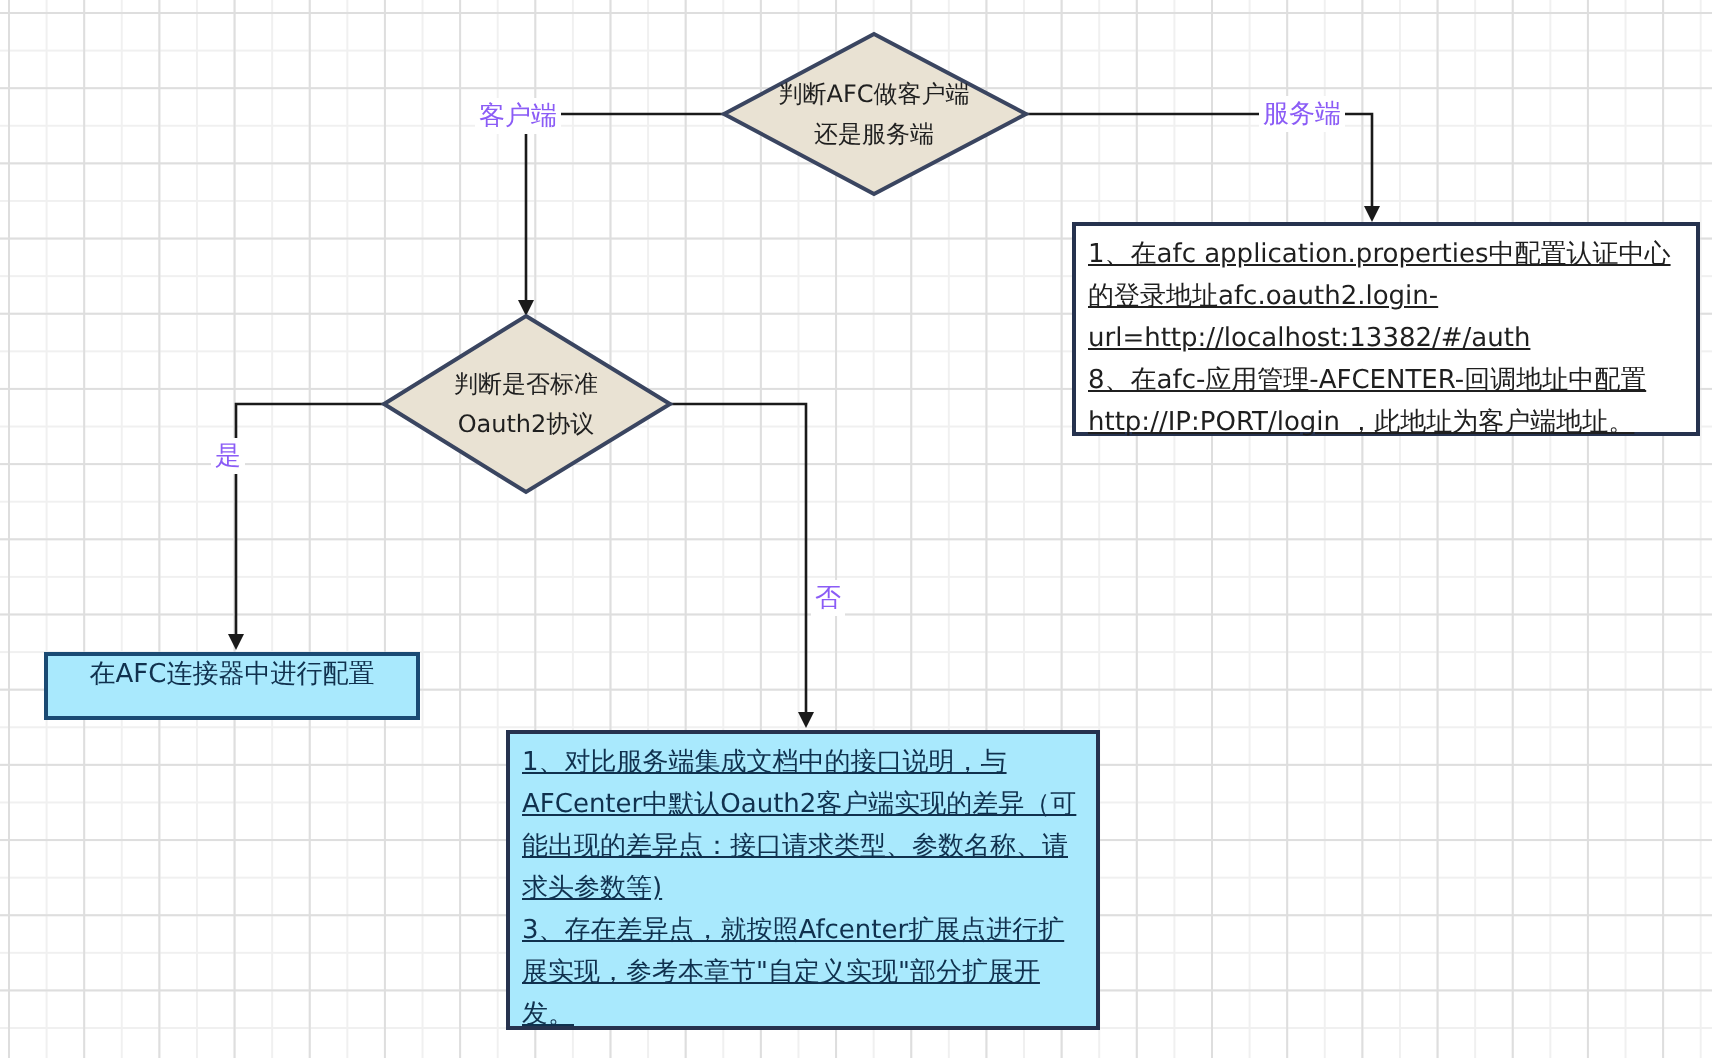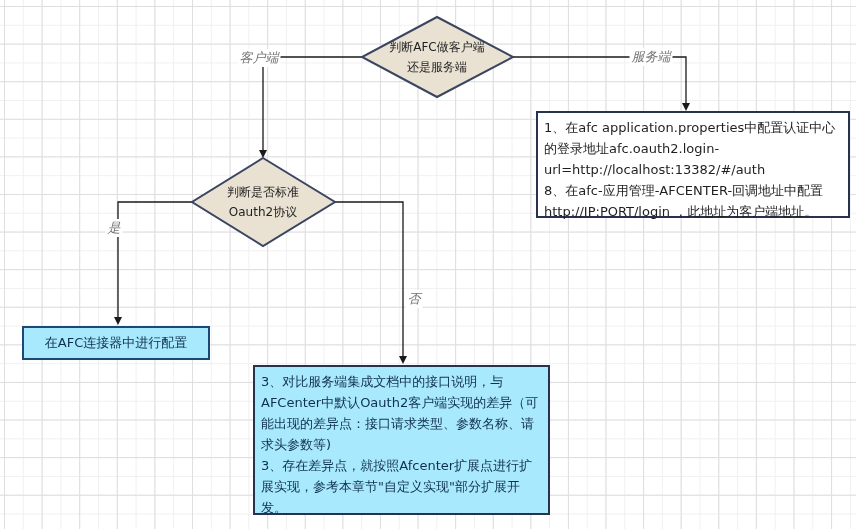--- a/index.html
+++ b/index.html
@@ -17,33 +17,33 @@
   }
   #canvas{position:absolute;inset:0;width:856px;height:529px;}
   svg.links{position:absolute;left:0;top:0;z-index:1;}
   .diamond-label{
     position:absolute;z-index:2;text-align:center;
     font-size:12px;line-height:20px;color:#1f1f1f;
   }
   .edge-label{
     position:absolute;z-index:3;transform:translate(-50%,-50%);
     background:#ffffff;padding:0 2px;white-space:nowrap;
-    font-size:13px;color:#737373;font-style:italic;
+    font-size:13px;color:#8b5cf6;
   }
   .process-box{
     position:absolute;z-index:2;box-sizing:border-box;
     background:#a9e9fd;border:2px solid #1a4a73;
-    display:flex;align-items:center;justify-content:center;
+    display:flex;justify-content:center;
     font-size:13px;color:#10314e;
   }
   .note-box{
     position:absolute;z-index:2;box-sizing:border-box;
     border:2px solid #26324e;
     font-size:13px;line-height:21px;color:#1f1f1f;
-    padding:4px 6px;overflow-wrap:break-word;word-wrap:break-word;
+    padding:4px 6px;overflow-wrap:break-word;word-wrap:break-word;text-decoration:underline;
   }
   .note-box.white{background:#ffffff;}
   .note-box.cyan{background:#a9e9fd;color:#10314e;}
   .para{margin:0;}
 </style>
 </head>
 <body>
 
 <div id="canvas">
 
@@ -80,17 +80,17 @@
   <div class="process-box" style="left:22px;top:326px;width:188px;height:34px;">
     <span>在AFC连接器中进行配置</span>
   </div>
 
   <div class="note-box white" style="left:536px;top:111px;width:314px;height:107px;">
     <p class="para">1、在afc application.properties中配置认证中心的登录地址afc.oauth2.login-url=http://localhost:13382/#/auth</p>
     <p class="para">8、在afc-应用管理-AFCENTER-回调地址中配置http://IP:PORT/login ，此地址为客户端地址。</p>
   </div>
 
   <div class="note-box cyan" style="left:253px;top:365px;width:297px;height:150px;">
-    <p class="para">3、对比服务端集成文档中的接口说明，与AFCenter中默认Oauth2客户端实现的差异（可能出现的差异点：接口请求类型、参数名称、请求头参数等)</p>
+    <p class="para">1、对比服务端集成文档中的接口说明，与AFCenter中默认Oauth2客户端实现的差异（可能出现的差异点：接口请求类型、参数名称、请求头参数等)</p>
     <p class="para">3、存在差异点，就按照Afcenter扩展点进行扩展实现，参考本章节"自定义实现"部分扩展开发。</p>
   </div>
 
 </div>
 
 </body></html>

